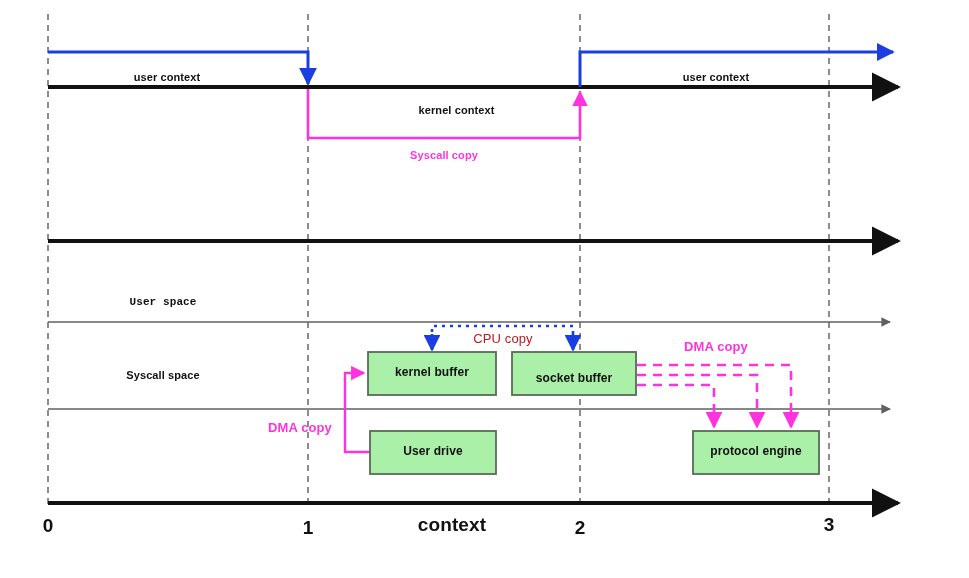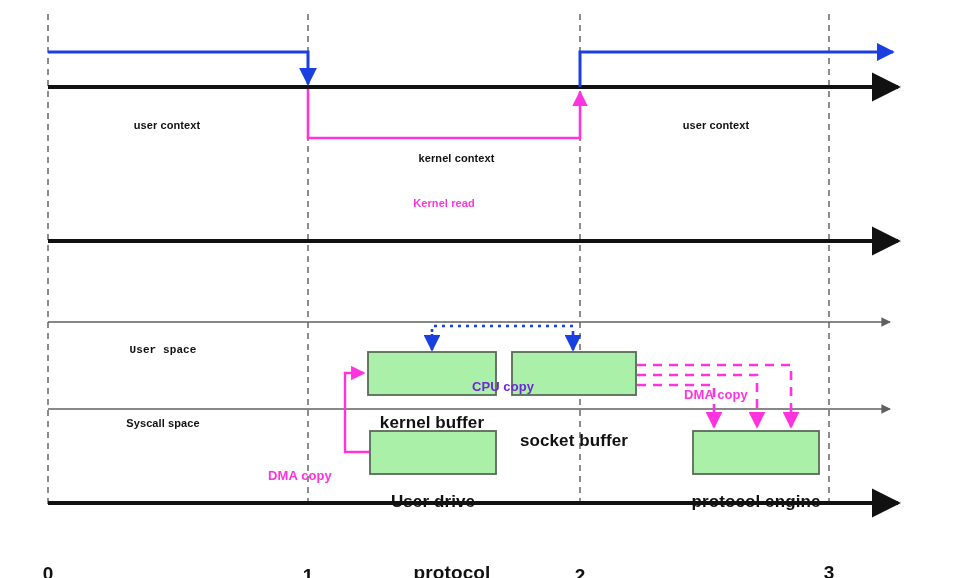--- a/index.html
+++ b/index.html
@@ -26,26 +26,26 @@
   }
   .lbl {
     position: absolute;
     white-space: nowrap;
     font-family: "Liberation Sans", sans-serif;
     color: #111111;
     font-weight: 700;
     letter-spacing: 0.1px;
   }
   .lbl-small { font-size: 11px; }
-  .lbl-box   { font-size: 17px; font-weight: 700; }
+  .lbl-box   { font-size: 12px; font-weight: 700; }
   .lbl-tick  { font-size: 19px; font-weight: 700; }
   .lbl-title { font-size: 19px; font-weight: 700; }
   .lbl-pink  { color: #ff33dd; font-weight: 700; }
-  .lbl-blue  { color: #6d28d9; font-weight: 700; }
-  .ctr { transform: translateX(-50%); margin-top: 48px; }
+  .lbl-blue  { color: #b91c1c; font-weight: 400; }
+  .ctr { transform: translateX(-50%); }
 </style>
 </head>
 <body>
 
 <div id="stage">
 
   <svg viewBox="0 0 969 578" xmlns="http://www.w3.org/2000/svg">
     <defs>
       <marker id="arrowBlack" viewBox="0 0 10 10" refX="9" refY="5" markerWidth="7" markerHeight="7" orient="auto-start-reverse">
         <path d="M 0 0 L 10 5 L 0 10 z" fill="#111111"></path>
@@ -132,45 +132,45 @@
 
     <g>
       <line x1="48" y1="503" x2="898" y2="503" stroke="#111111" stroke-width="4.2" marker-end="url(#arrowBlack)"></line>
     </g>
   </svg>
 
   <div class="lbl lbl-small ctr" style="left:167px; top:71px;">user context</div>
 
   <div class="lbl lbl-small ctr" style="left:444px; top:104px;padding-left:25px;">kernel context</div>
 
-  <div class="lbl lbl-small lbl-pink ctr" style="left:444px; top:149px;">Kernel read</div>
+  <div class="lbl lbl-small lbl-pink ctr" style="left:444px; top:149px;">Syscall copy</div>
 
   <div class="lbl lbl-small ctr" style="left:716px; top:71px;">user context</div>
 
   <div class="lbl lbl-small ctr" style="left:163px; top:296px;font-family:Liberation Mono, monospace;">User space</div>
 
   <div class="lbl lbl-small ctr" style="left:163px; top:369px;">Syscall  space</div>
 
   <div class="lbl lbl-box ctr" style="left:432px; top:365px;">kernel buffer</div>
 
-  <div class="lbl lbl-box ctr" style="left:574px; top:383px;">socket buffer</div>
+  <div class="lbl lbl-box ctr" style="left:574px; top:371px;">socket buffer</div>
 
   <div class="lbl lbl-box ctr" style="left:433px; top:444px;">User drive</div>
 
   <div class="lbl lbl-box ctr" style="left:756px; top:444px;">protocol engine</div>
 
   <div class="lbl lbl-small lbl-pink ctr" style="left:300px; top:420px; font-size:13px;">DMA copy</div>
 
   <div class="lbl lbl-small lbl-blue ctr" style="left:503px; top:331px; font-size:13px;">CPU copy</div>
 
   <div class="lbl lbl-small lbl-pink ctr" style="left:716px; top:339px; font-size:13px;">DMA copy</div>
 
   <div class="lbl lbl-tick ctr" style="left:48px; top:515px;">0</div>
 
   <div class="lbl lbl-tick ctr" style="left:308px; top:517px;">1</div>
 
   <div class="lbl lbl-tick ctr" style="left:580px; top:517px;">2</div>
 
   <div class="lbl lbl-tick ctr" style="left:829px; top:514px;">3</div>
 
-  <div class="lbl lbl-title ctr" style="left:452px; top:514px;">protocol</div>
+  <div class="lbl lbl-title ctr" style="left:452px; top:514px;">context</div>
 
 </div>
 
 </body></html>

